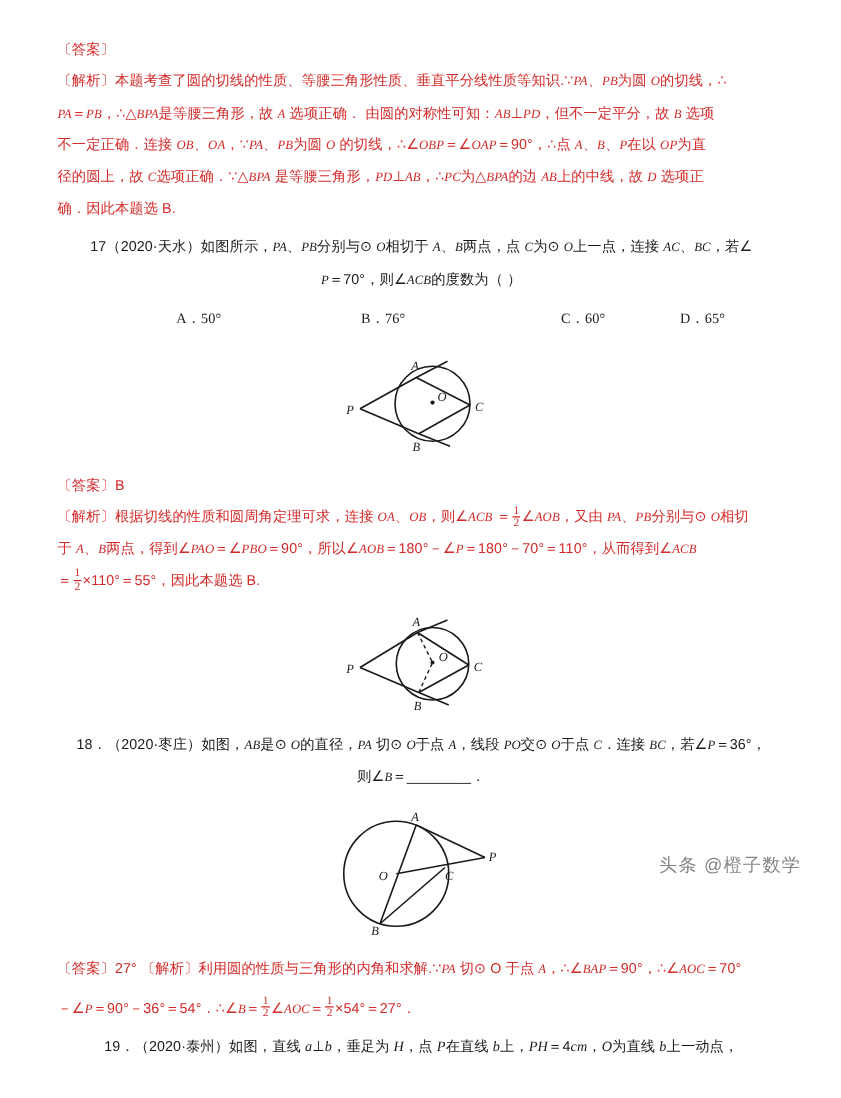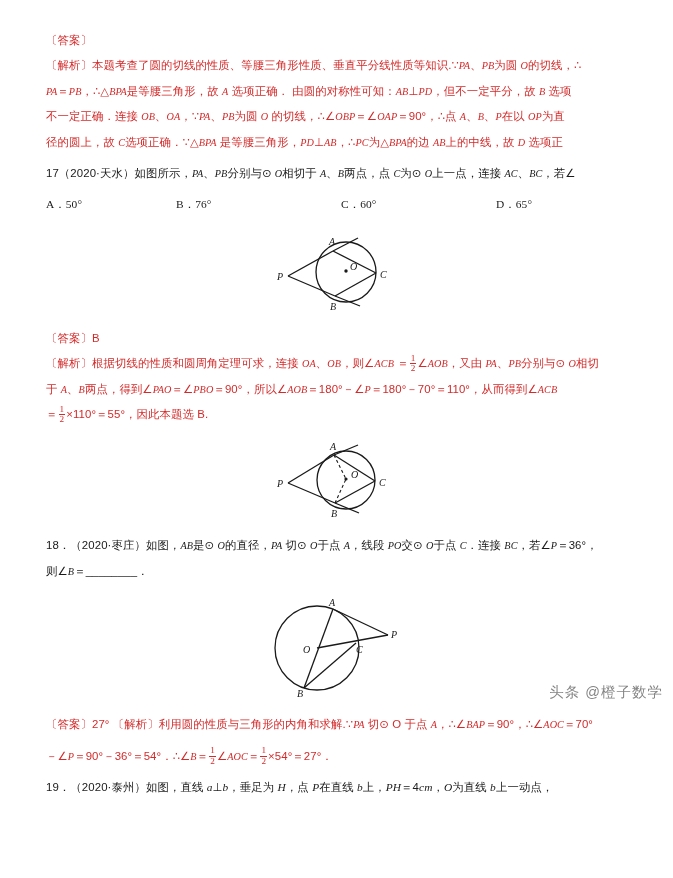--- a/index.html
+++ b/index.html
@@ -29,21 +29,21 @@
   }
 
   
   .line {
     font-size: 11.4px;
     line-height: 25.4px;
     white-space: nowrap;
     letter-spacing: 0.1px;
   }
   .red  { color: #d42a2a; }
-  .black{ color: #1a1a1a; }
+  .black{ color: #1a1a1a; text-align: center; }
 
   .cn { font-family: "Liberation Sans", "DejaVu Sans", sans-serif; }
   .it { font-style: italic; font-family: "Liberation Serif", serif; }
   .sm { font-size: 10.2px; }
 
   
   .frac {
     display: inline-block;
     vertical-align: -0.42em;
     text-align: center;
@@ -57,21 +57,21 @@
   
   .figwrap {
     display: flex;
     justify-content: center;
   }
   .fig { display: block; }
 
   
   .watermark {
     position: absolute;
-    right: 10px;
+    right: 32px;
     bottom: 10px;
     font-family: "Liberation Sans", "DejaVu Sans", sans-serif;
     font-size: 14.5px;
     color: #6f6f6f;
     letter-spacing: 1px;
     white-space: nowrap;
     opacity: .85;
     text-align: right;
   }
 
@@ -99,27 +99,33 @@
     </div>
 
     <div class="line red">
       <span class="cn">不一定正确．连接 </span><span class="it sm">OB</span><span class="cn">、</span><span class="it sm">OA</span><span class="cn">，∵</span><span class="it sm">PA</span><span class="cn">、</span><span class="it sm">PB</span><span class="cn">为圆 </span><span class="it sm">O</span><span class="cn"> 的切线，∴∠</span><span class="it sm">OBP</span><span class="cn">＝∠</span><span class="it sm">OAP</span><span class="cn">＝90°，∴点 </span><span class="it sm">A</span><span class="cn">、</span><span class="it sm">B</span><span class="cn">、</span><span class="it sm">P</span><span class="cn">在以 </span><span class="it sm">OP</span><span class="cn">为直</span>
     </div>
 
     <div class="line red">
       <span class="cn">径的圆上，故 </span><span class="it sm">C</span><span class="cn">选项正确．∵△</span><span class="it sm">BPA</span><span class="cn"> 是等腰三角形，</span><span class="it sm">PD</span><span class="cn">⊥</span><span class="it sm">AB</span><span class="cn">，∴</span><span class="it sm">PC</span><span class="cn">为△</span><span class="it sm">BPA</span><span class="cn">的边 </span><span class="it sm">AB</span><span class="cn">上的中线，故 </span><span class="it sm">D</span><span class="cn"> 选项正</span>
     </div>
 
+    <div class="line red">
+      <span class="cn">确．因此本题选 B.</span>
+    </div>
 
     <div class="gap-sm"></div>
 
     <div class="line black">
       <span class="cn">17（2020·天水）如图所示，</span><span class="it sm">PA</span><span class="cn">、</span><span class="it sm">PB</span><span class="cn">分别与⊙ </span><span class="it sm">O</span><span class="cn">相切于 </span><span class="it sm">A</span><span class="cn">、</span><span class="it sm">B</span><span class="cn">两点，点 </span><span class="it sm">C</span><span class="cn">为⊙ </span><span class="it sm">O</span><span class="cn">上一点，连接 </span><span class="it sm">AC</span><span class="cn">、</span><span class="it sm">BC</span><span class="cn">，若∠</span>
     </div>
 
+    <div class="line black">
+      <span class="it sm">P</span><span class="cn">＝70°，则∠</span><span class="it sm">ACB</span><span class="cn">的度数为（      ）</span>
+    </div>
 
     <div class="gap-sm"></div>
 
     <div class="line black choices">
       <span style="width:130px">A．50°</span><span style="width:165px">B．76°</span><span style="width:155px">C．60°</span><span>D．65°</span>
     </div>
 
     <div class="gap-md"></div>
 
     <div class="figwrap">

